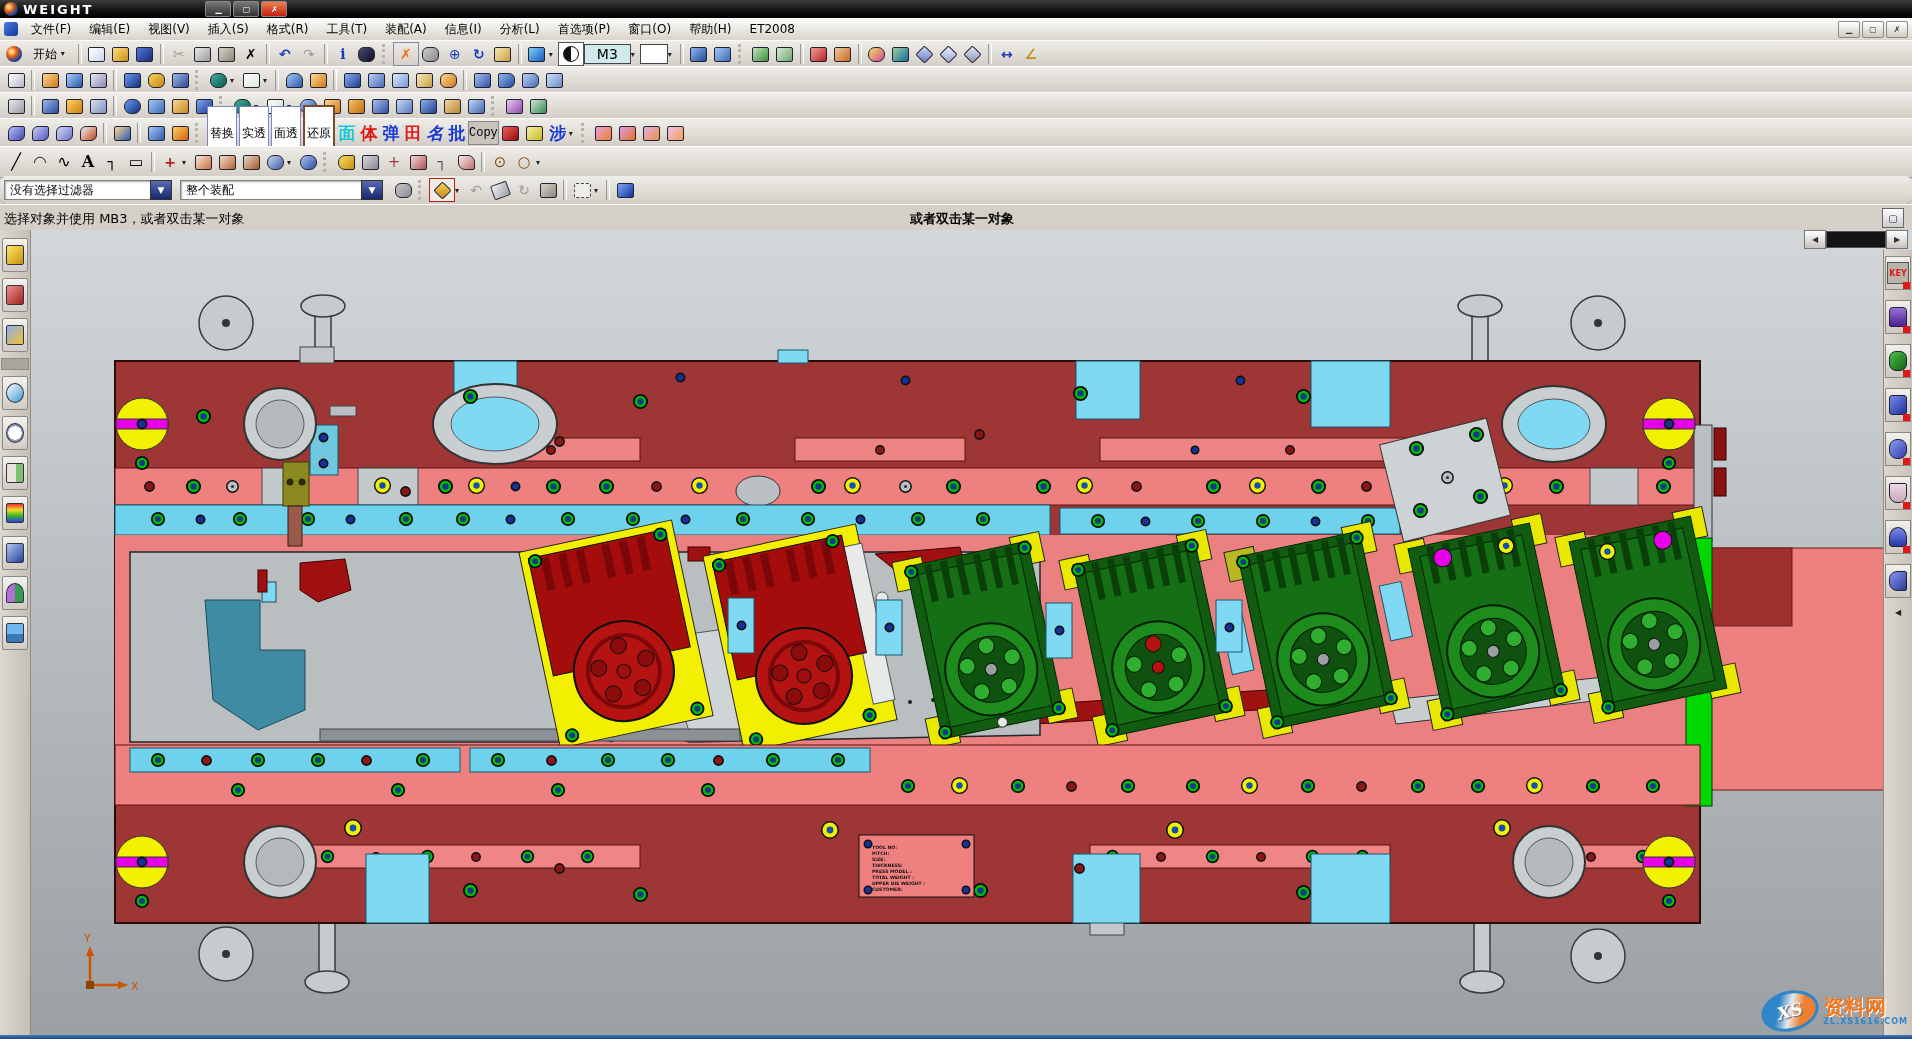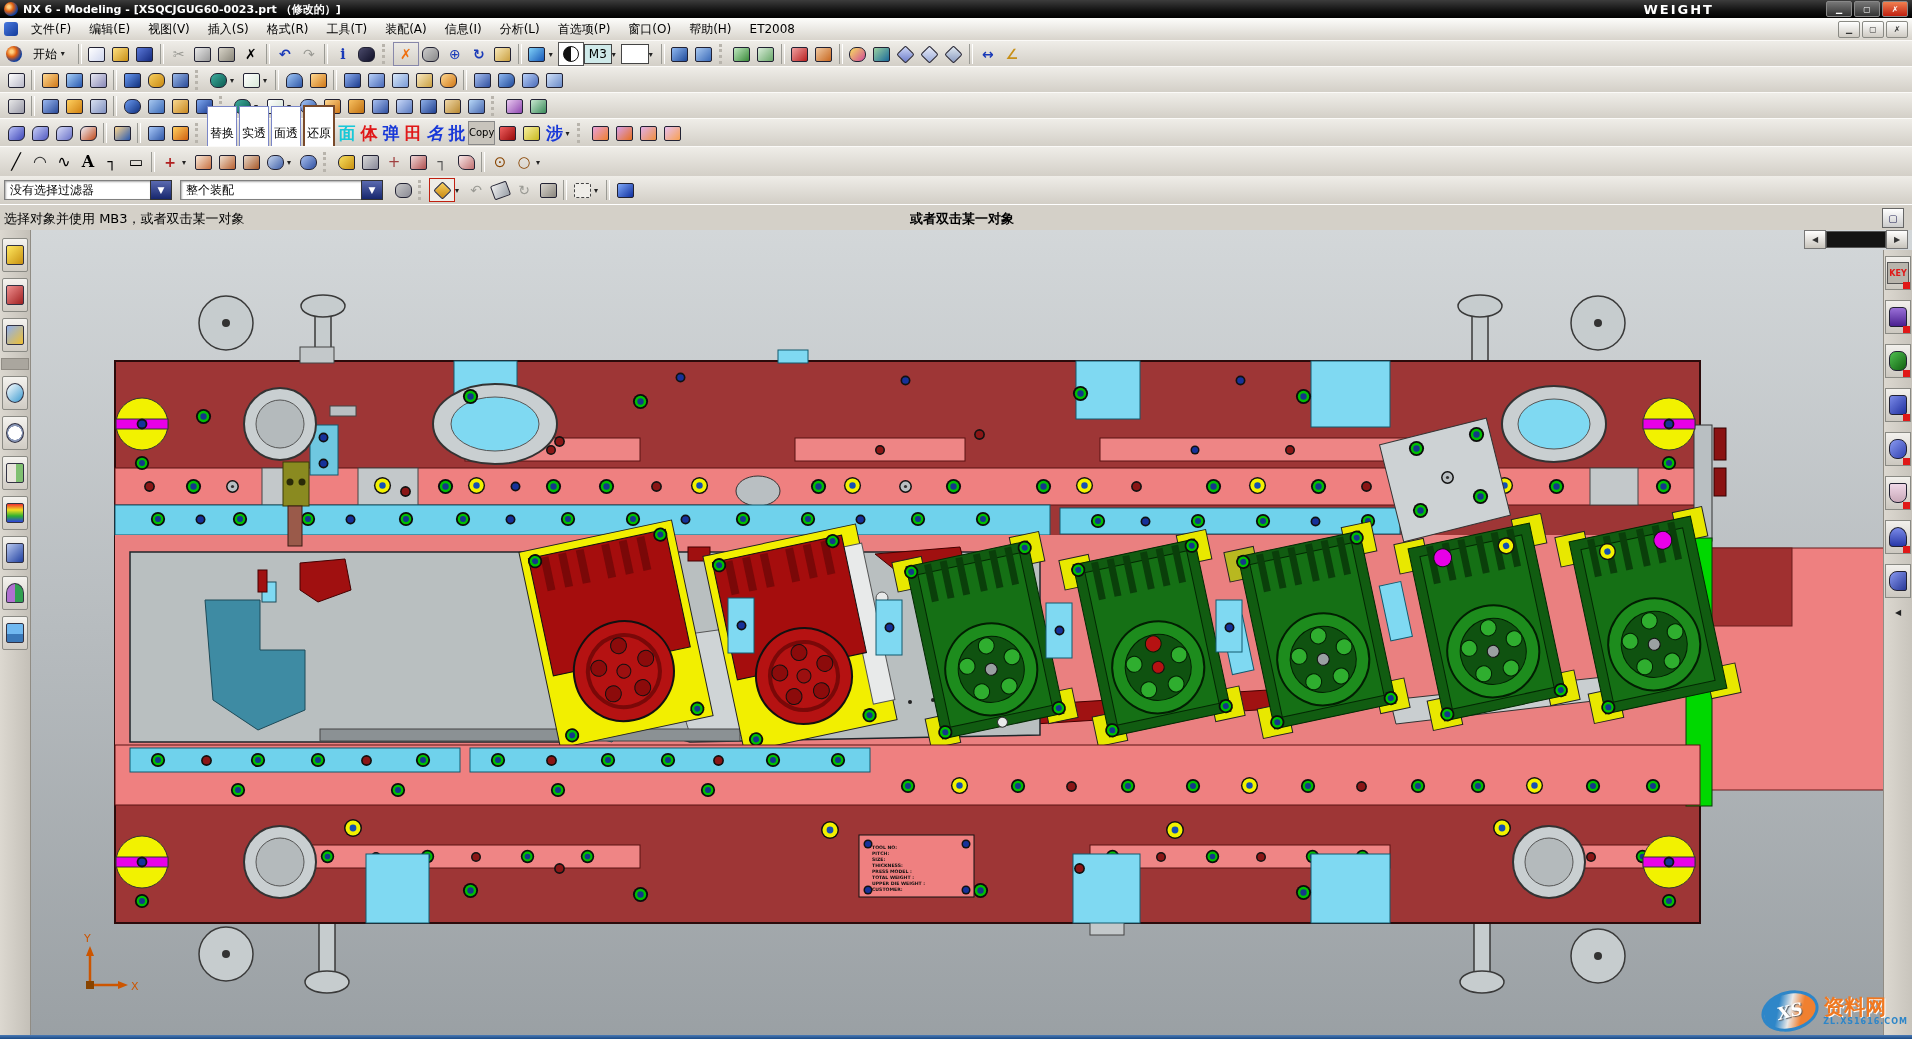--- a/index.html
+++ b/index.html
@@ -34,29 +34,29 @@
   .gsep{width:5px;height:20px;margin:0 3px;border-left:3px dotted #b8b4ac;}
   .bx{display:inline-block;width:15px;height:13px;border:1px solid #223;border-radius:2px;
     background:linear-gradient(135deg,var(--c1,#7fa0ee),var(--c2,#1e3a9e));}
   .caret{min-width:9px;font-size:8px;color:#222;}
   .txtbtn{height:20px;padding:0 5px;display:flex;align-items:center;font-size:12px;}
   .zh-btn{height:20px;min-width:22px;padding:16px 2px;margin:0 1px;display:flex;align-items:center;justify-content:center;
     background:#fff;border:1px solid #7a86c8;font-size:12px;}
   .zh-btn.brown{border:2px solid #7a4a2a;}
   .zh-big{min-width:22px;height:22px;display:flex;align-items:center;justify-content:center;
     font-size:17px;font-weight:bold;}
-  .m3box{height:18px;padding:0 4px;background:#cfeaea;border:1px solid #444;font-size:12px;
+  .m3box{height:18px;padding:0 12px;background:#cfeaea;border:1px solid #444;font-size:14px;
     display:flex;align-items:center;}
   .whitebox{width:26px;height:18px;background:#fff;border:1px solid #444;}
   .framed{border:1px solid #555;background:#fff;}
   .halfcirc{width:14px;height:14px;border-radius:50%;border:1px solid #111;
     background:linear-gradient(90deg,#111 50%,#fff 50%);}
   
   #selbar{position:absolute;left:0;top:176px;right:0;height:28px;background:linear-gradient(180deg,#efede8,#d2cec6);
-    border-bottom:1px solid #a09c94;display:flex;align-items:center;padding:0 4px;}
+    border-bottom:1px solid #a09c94;display:flex;align-items:center;padding:0 4px;border-radius:7px;}
   .combo{height:20px;display:flex;align-items:stretch;margin-right:8px;}
   .combo .fld{background:#fff;border:1px solid #808080;border-right:none;display:flex;align-items:center;
     padding:0 5px;font-size:12px;box-shadow:inset 1px 1px 2px #aaa;}
   .combo .arr{width:20px;background:linear-gradient(180deg,#5a6ab0,#17276d);color:#fff;font-size:9px;
     display:flex;align-items:center;justify-content:center;border:1px solid #333;}
   .redframe{border:1px solid #c02010;background:#efede8;}
   
   #promptbar{position:absolute;left:0;top:204px;right:0;height:26px;background:#d4d0c8;
     border-top:1px solid #fff;border-bottom:1px solid #8a8a84;}
   #promptbar .msg{position:absolute;left:4px;top:5px;font-weight:normal;font-size:13px;}
@@ -96,21 +96,20 @@
   #bottomborder{position:absolute;left:0;right:0;bottom:0;height:4px;
     background:linear-gradient(180deg,#4a7ab5,#1a4a85);z-index:6;}
 </style>
 </head>
 <body>
 
 <div id="app">
 
   <div id="titlebar">
     <span class="nxlogo"></span>
-    <span class="ttl">NX 6 - Modeling - [XSQCJGUG60-0023.prt （修改的）]</span>
     <span class="brand">WEIGHT</span>
     <span class="wbtn">▁</span>
     <span class="wbtn">▢</span>
     <span class="wbtn close">✗</span>
   </div>
 
   <div id="menubar">
     <span class="appico"></span>
     <span class="mi">文件(F)</span>
     <span class="mi">编辑(E)</span>
@@ -400,21 +399,21 @@
     <span class="zh-btn">替换</span>
     <span class="zh-btn">实透</span>
     <span class="zh-btn">面透</span>
     <span class="zh-btn brown">还原</span>
     <span class="zh-big" style="color:#18c8d8;">面</span>
     <span class="zh-big" style="color:#e01818;">体</span>
     <span class="zh-big" style="color:#1838d8;">弹</span>
     <span class="zh-big" style="color:#e01818;">田</span>
     <span class="zh-big" style="color:#1838d8;font-style:italic;">名</span>
     <span class="zh-big" style="color:#1838d8;">批</span>
-    <span class="tbi" style="font-size:10px;background:#c8c4bc;border:1px solid #888;">Copy</span>
+    <span class="tbi" style="font-size:12px;background:#c8c4bc;border:1px solid #888;font-family:Liberation Mono, monospace;">Copy</span>
     <span class="tbi">
         <i class="bx" style="--c1:#f06060;--c2:#980808;"></i>
       </span>
     <span class="tbi">
         <i class="bx" style="--c1:#f8f0a0;--c2:#c8b820;"></i>
       </span>
     <span class="zh-big" style="color:#1838d8;">涉</span>
     <span class="caret">▾</span>
     <span class="gsep"></span>
     <span class="tbi">

